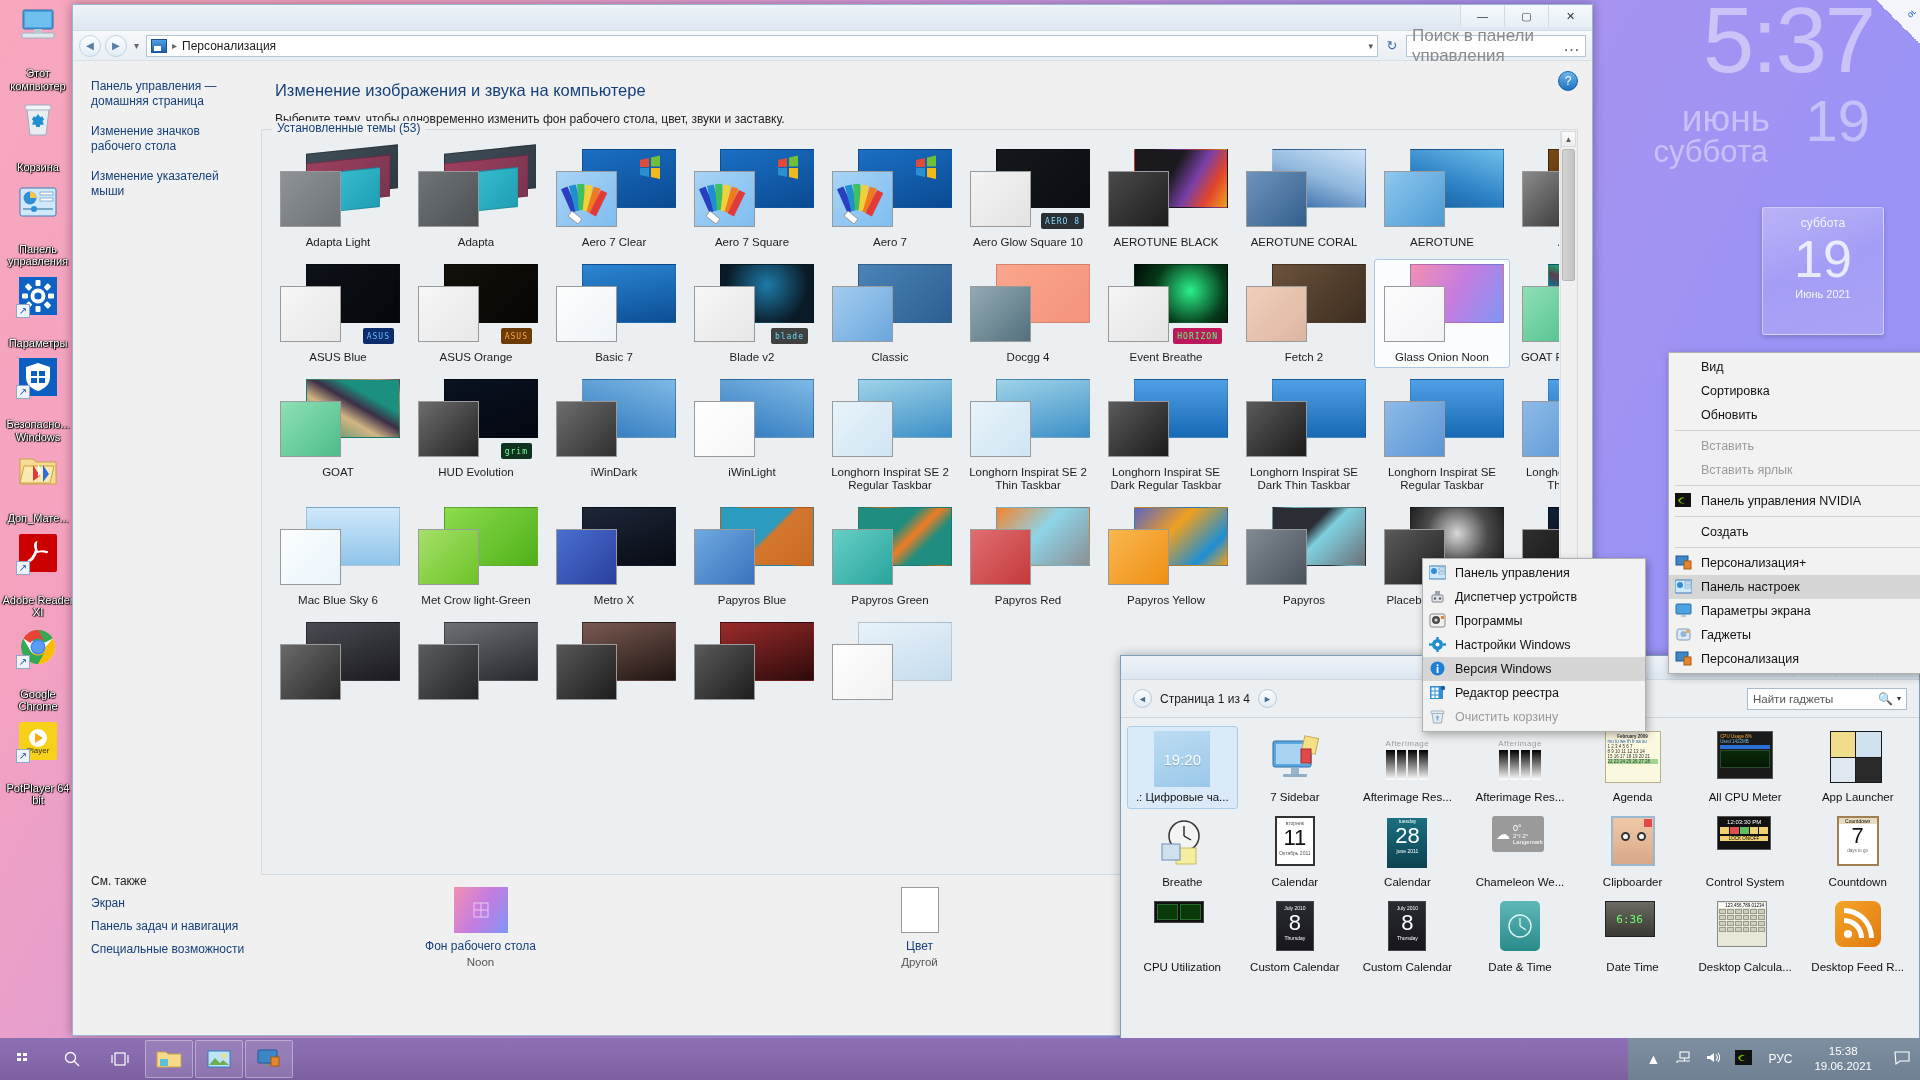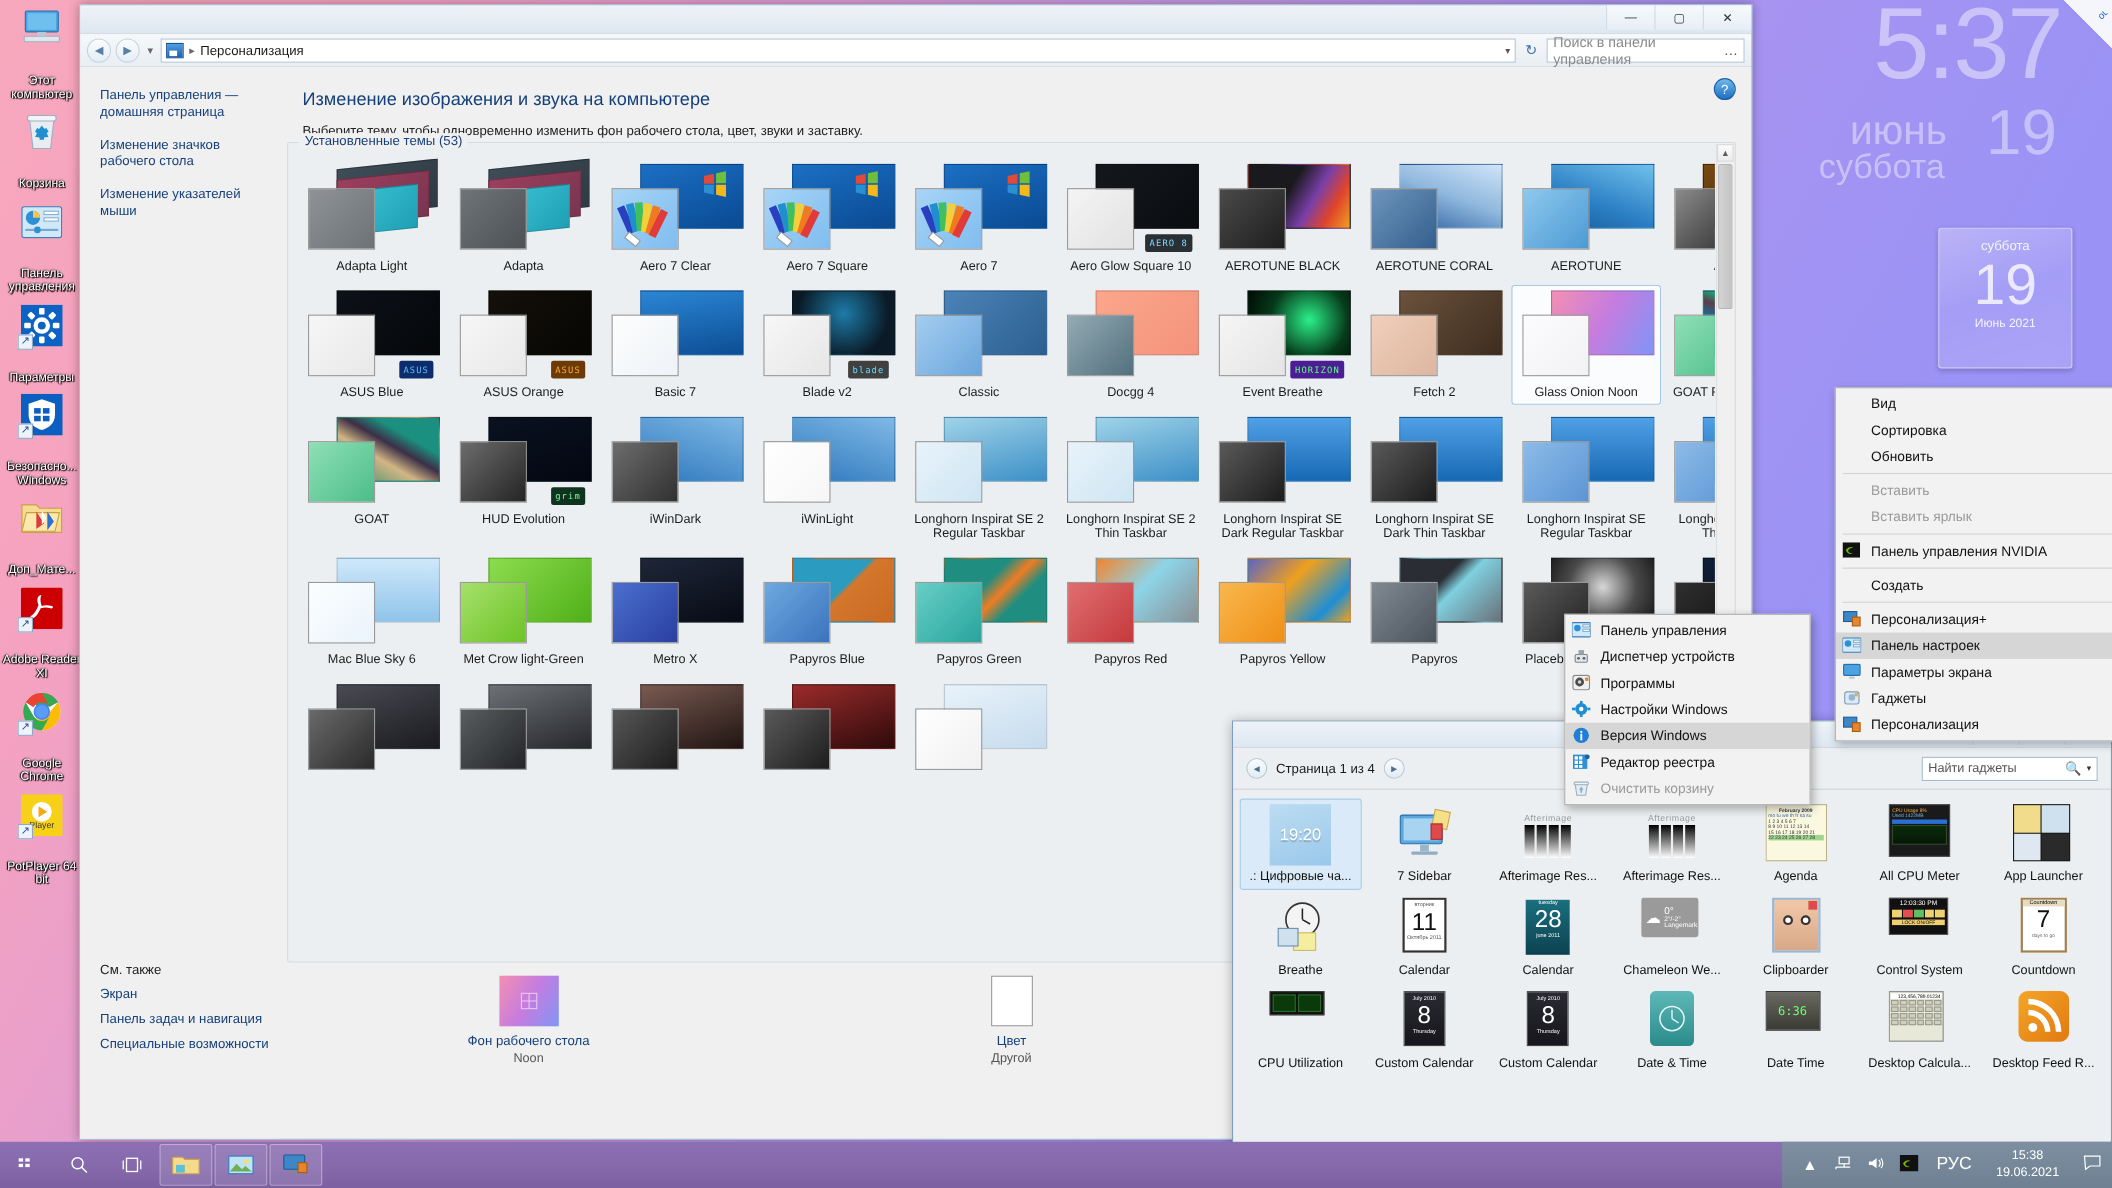--- a/index.html
+++ b/index.html
@@ -121,21 +121,21 @@
     width: 16px; height: 14px; background: linear-gradient(#4f9fe0,#1a61b5);
     border: 1px solid #20518f; position: relative;
   }
   .crumb-icon:after { content:''; position:absolute; left:2px; bottom:1px; width:7px;height:5px;background:#fff;}
   .crumb-sep { color: #666; font-size: 10px; }
   .crumb-drop { margin-left:auto; color:#555; font-size:9px; }
   .refresh-btn { width: 20px; text-align:center; color:#3a6ea5; font-size: 13px; }
   .searchbox {
     width: 180px; height: 22px; background: #fff; border: 1px solid #b4c6d6;
     display: flex; align-items: center; padding: 0 5px;
-    font-size: 13px; color: #8a8a8a;
+    font-size: 17px; color: #8a8a8a;
   }
   .searchbox .dots { margin-left: auto; color:#555; }
 
   .win-body { flex: 1; display: flex; background: #f0f0f0; position: relative; }
   .left-pane {
     width: 180px; padding: 18px 14px 0 18px; background: #f0f0f0;
     font-size: 12px;
   }
   .left-pane a {
     display: block; color: #15407a; margin-bottom: 15px;
@@ -306,21 +306,21 @@
     width: 48px; height: 38px; margin: 0 1px;
     display:flex;align-items:center;justify-content:center;
     border: 1px solid rgba(255,255,255,.35);
     background: rgba(255,255,255,.12); border-radius: 2px;
   }
   #tray {
     margin-left: auto; display: flex; align-items: center; height: 42px;
     background: linear-gradient(#7d8fa0,#6e8091); padding-left: 10px;
   }
   .tray-ico { width: 30px; text-align:center; color:#fff; font-size: 14px; }
-  .tray-lang { color:#fff; font-size: 16px; padding: 0 10px; }
+  .tray-lang { color:#fff; font-size: 12px; padding: 0 10px; }
   .tray-clock {
     color:#fff; font-size: 11.5px; text-align:center; line-height: 15px;
     padding: 0 12px;
   }
   .tray-action { width: 36px; text-align:center; color:#fff; font-size: 15px; }
 </style>
 </head>
 <body>
 
 <div id="desktop-icons">
@@ -681,21 +681,21 @@
                 <div class="theme-thumb">
                   <div class="tb-wall" style="background:linear-gradient(135deg,#fba68c,#f4937c)"></div>
                   <div class="tb-win" style="background:linear-gradient(135deg,#93aab3,#53707e)"></div>
                 </div>
                 <div class="theme-label">Docgg 4</div>
               </div>
               <div class="theme-cell">
                 <div class="theme-thumb">
                   <div class="tb-wall" style="background:radial-gradient(circle at 60% 45%, #2bf08a 0%, #063a1a 55%, #010604 100%)"></div>
                   <div class="tb-win" style="background:linear-gradient(135deg,#f5f5f5,#e4e4e4)"></div>
-                  <div class="tb-badge" style="background:#4c1d95;color:#57ff7b">HORIZON</div>
+                  <div class="tb-badge" style="background:#be185d;color:#57ff7b">HORIZON</div>
                 </div>
                 <div class="theme-label">Event Breathe</div>
               </div>
               <div class="theme-cell">
                 <div class="theme-thumb">
                   <div class="tb-wall" style="background:linear-gradient(135deg,#6b523c,#3d2d1f)"></div>
                   <div class="tb-win" style="background:linear-gradient(135deg,#f0cfbb,#ddb6a0)"></div>
                 </div>
                 <div class="theme-label">Fetch 2</div>
               </div>

